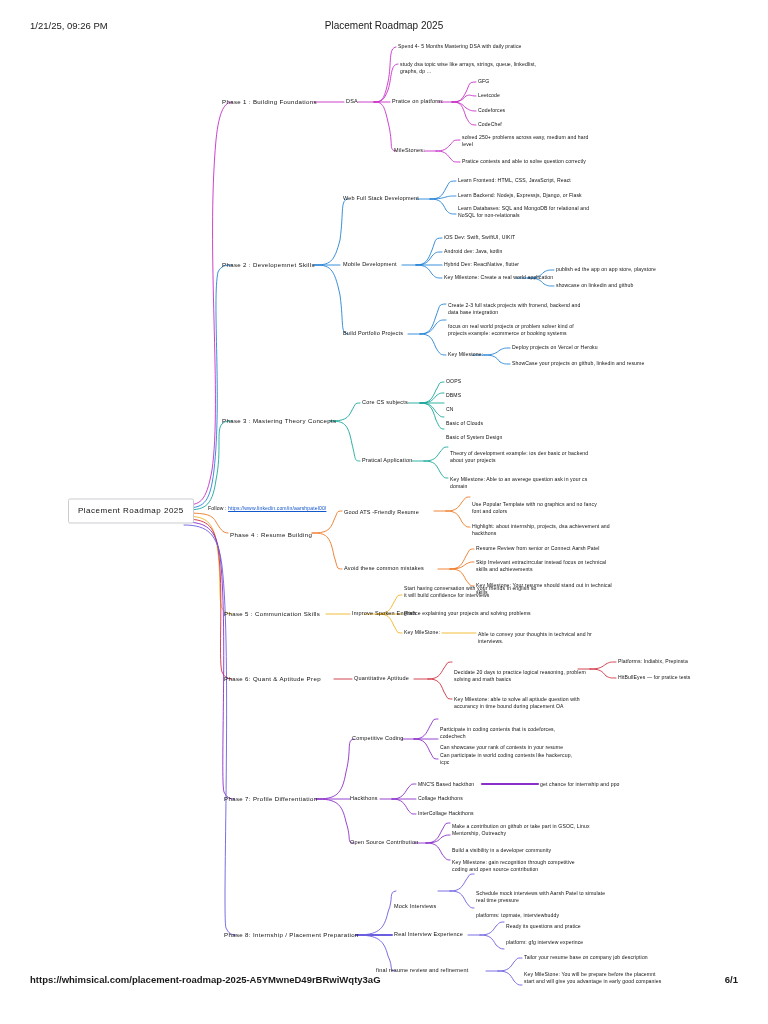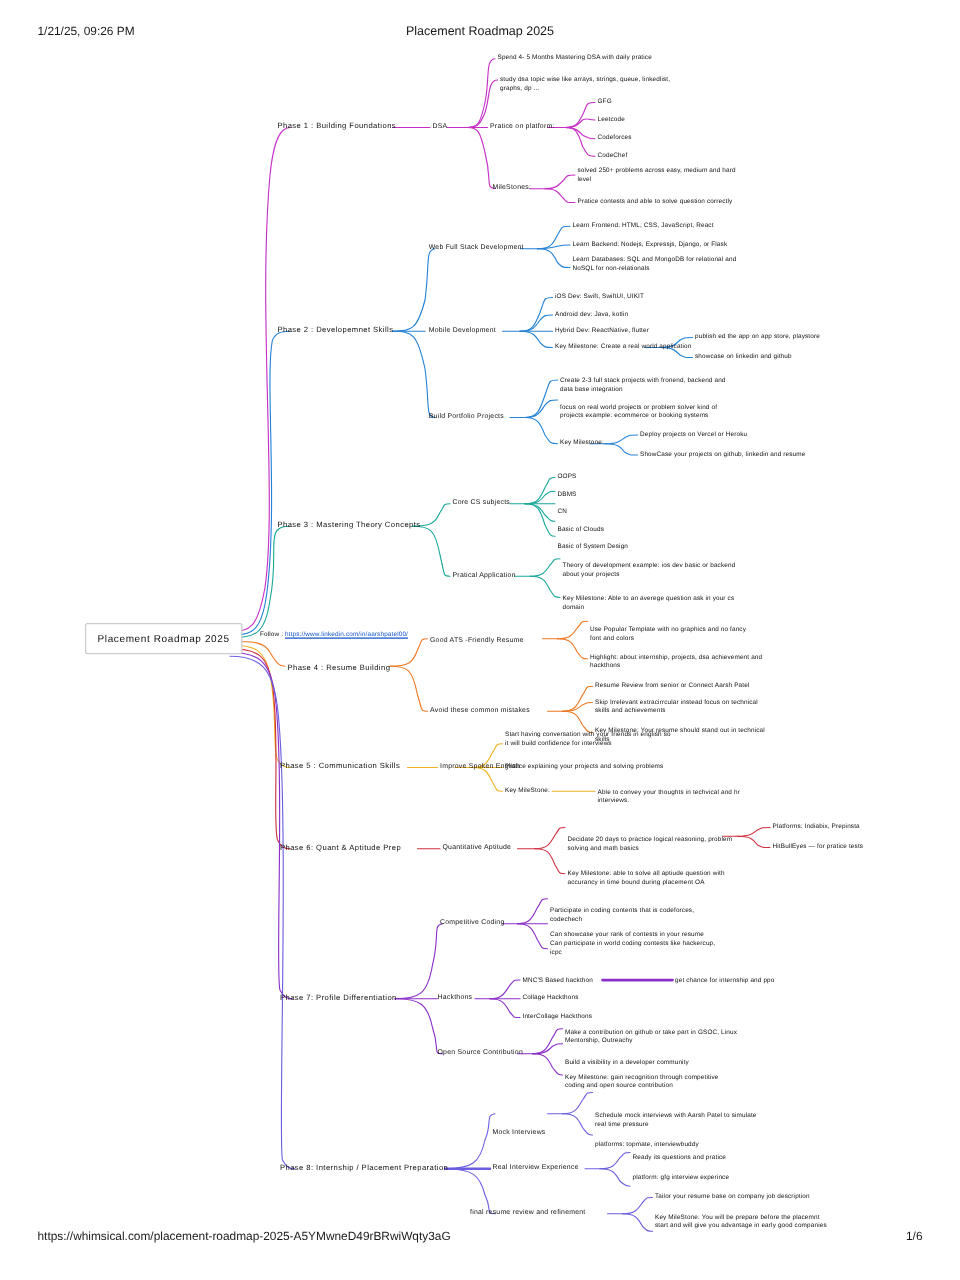--- a/index.html
+++ b/index.html
@@ -17,24 +17,25 @@
     position: absolute;
     top: 20px; left: 0; right: 0;
     height: 16px;
     font-size: 9.5px;
     color: #1a1a1a;
   }
   .hdr-date { position: absolute; left: 30px; top: 0; white-space: nowrap; }
   .hdr-title { position: absolute; left: 0; right: 0; top: 0; text-align: center; font-size: 10px; }
   .page-footer {
     position: absolute;
-    bottom: 26px; left: 0; right: 0;
+    bottom: 36px; left: 0; right: 0;
     height: 14px;
     font-size: 9.5px;
     color: #1a1a1a;
+    font-weight: bold;
   }
   .ftr-url { position: absolute; left: 30px; top: 0; white-space: nowrap; }
   .ftr-page { position: absolute; right: 30px; top: 0; }
 
   #canvas {
     position: absolute;
     left: 0; top: 0;
     width: 768px;
     height: 1024px;
   }
@@ -326,14 +327,14 @@
   <div class="node" style="left:506px; top:927px;">Ready its questions and pratice</div>
   <div class="node" style="left:506px; top:943px;">platform: gfg interview experince</div>
   <div class="node lvl2" style="left:376px; top:971px;">final resume review and refinement</div>
   <div class="node" style="left:524px; top:958px;">Tailor your resume base on company job description</div>
   <div class="node" style="left:524px; top:978px; width:230px;">Key MileStone: You will be prepare before the placemnt
 start and will give you advantage in early good companies</div>
 </div>
 
 <div class="page-footer">
   <span class="ftr-url">https://whimsical.com/placement-roadmap-2025-A5YMwneD49rBRwiWqty3aG</span>
-  <span class="ftr-page">1/6</span>
+  <span class="ftr-page">6/1</span>
 </div>
 
 </body></html>

